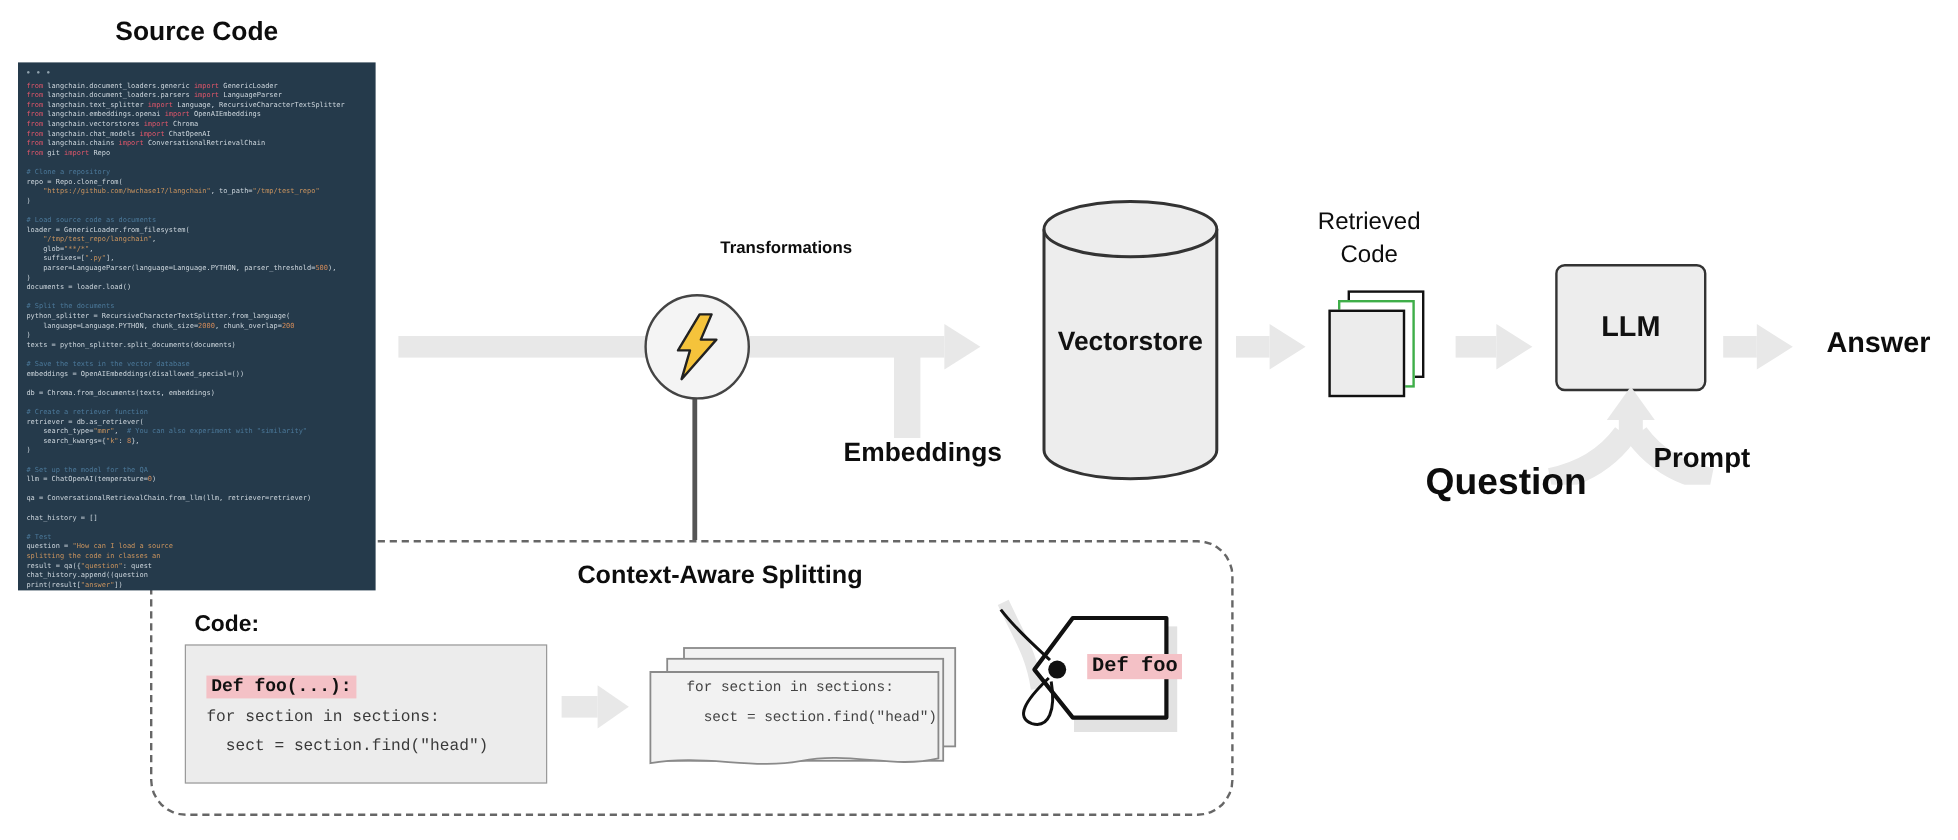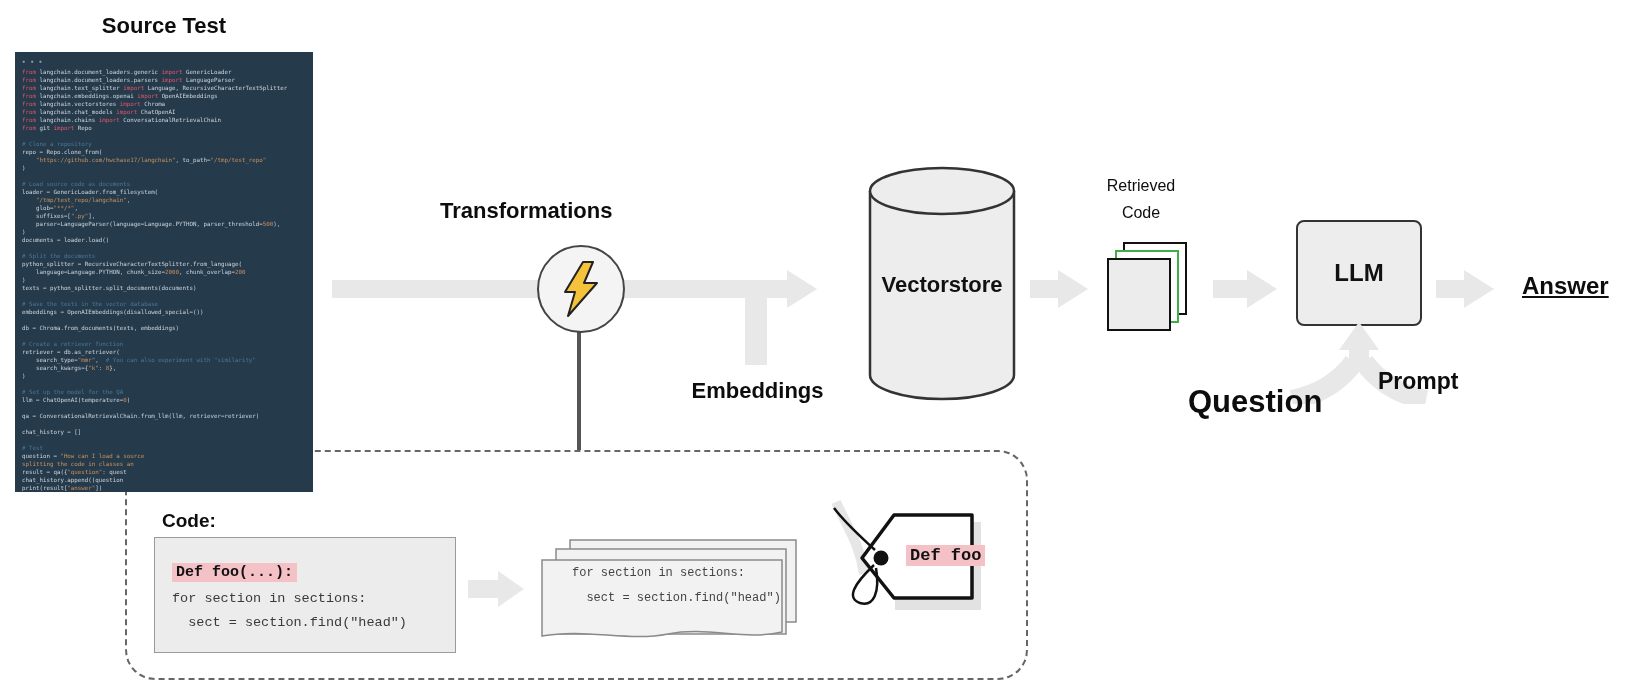--- a/index.html
+++ b/index.html
@@ -48,21 +48,21 @@
   #pages-text .pline{font-family:"Liberation Mono",monospace;font-size:12px;color:#444;
                      white-space:pre;margin-bottom:11px;}
   #tag-label{position:absolute;left:906px;top:545px;z-index:3;font-size:17px;}
   .abs{position:absolute;}
 </style>
 </head>
 <body>
 
 <div id="canvas">
 
-  <div class="lbl" style="left:15px;top:13px;width:298px;text-align:center;font-size:22px;">Source Test</div>
+  <div class="lbl" style="left:15px;top:13px;width:298px;text-align:center;font-size:22px;">Source Code</div>
   <div id="editor">
     <div class="dots">● ● ●</div>
     <div>
         <div class="code-line"><span class="tok-k">from </span><span class="tok-p">langchain.document_loaders.generic </span><span class="tok-k">import </span><span class="tok-p">GenericLoader</span></div>
         <div class="code-line"><span class="tok-k">from </span><span class="tok-p">langchain.document_loaders.parsers </span><span class="tok-k">import </span><span class="tok-p">LanguageParser</span></div>
         <div class="code-line"><span class="tok-k">from </span><span class="tok-p">langchain.text_splitter </span><span class="tok-k">import </span><span class="tok-p">Language, RecursiveCharacterTextSplitter</span></div>
         <div class="code-line"><span class="tok-k">from </span><span class="tok-p">langchain.embeddings.openai </span><span class="tok-k">import </span><span class="tok-p">OpenAIEmbeddings</span></div>
         <div class="code-line"><span class="tok-k">from </span><span class="tok-p">langchain.vectorstores </span><span class="tok-k">import </span><span class="tok-p">Chroma</span></div>
         <div class="code-line"><span class="tok-k">from </span><span class="tok-p">langchain.chat_models </span><span class="tok-k">import </span><span class="tok-p">ChatOpenAI</span></div>
         <div class="code-line"><span class="tok-k">from </span><span class="tok-p">langchain.chains </span><span class="tok-k">import </span><span class="tok-p">ConversationalRetrievalChain</span></div>
@@ -112,68 +112,69 @@
         <div class="code-line"><span class="tok-p">result = qa({</span><span class="tok-s">"question"</span><span class="tok-p">: quest</span></div>
         <div class="code-line"><span class="tok-p">chat_history.append((question</span></div>
         <div class="code-line"><span class="tok-p">print(result[</span><span class="tok-s">"answer"</span><span class="tok-p">])</span></div>
       </div>
   </div>
 
   <div class="abar" style="left:332px;top:280px;width:455px;height:18px;"></div>
   <div class="ahead" style="left:787px;top:270px;"></div>
 
   <div class="abar" style="left:745px;top:289px;width:22px;height:76px;"></div>
-  <div class="lbl" style="left:680px;top:378px;width:155px;text-align:center;font-size:22px;">Embeddings</div>
-
-  <div class="lbl" style="left:440px;top:198px;width:260px;text-align:left;font-size:22px;">Transformations</div>
+  <div class="lbl" style="left:680px;top:364px;width:155px;text-align:right;font-size:22px;">Embeddings</div>
+
+  <div class="lbl" style="left:450px;top:198px;width:260px;text-align:right;font-size:14px;">Transformations</div>
   <div id="bolt-circle">
     <svg width="44" height="58" viewBox="0 0 44 58">
       <polygon points="24,2 6,32 16,32 9,56 38,23 25,23 34,2" style="fill:var(--bolt)" stroke="#222" stroke-width="2" stroke-linejoin="round"></polygon>
     </svg>
   </div>
   <div id="connector"></div>
 
   <svg class="abs" style="left:867px;top:165px;" width="150" height="238" viewBox="0 0 150 238">
     <path d="M3,26 L3,210 A72,24 0 0 0 147,210 L147,26" fill="#ededed" stroke="#333" stroke-width="2.5"></path>
     <ellipse cx="75" cy="26" rx="72" ry="23" fill="#ededed" stroke="#333" stroke-width="2.5"></ellipse>
   </svg>
   <div id="vectorstore-label">Vectorstore</div>
 
   <div class="abar" style="left:1030px;top:280px;width:28px;height:18px;"></div>
   <div class="ahead" style="left:1058px;top:270px;"></div>
 
-  <div class="lbl normal" style="left:1078px;top:172px;width:126px;text-align:center;font-size:16px;line-height:27px;">
+  <div class="lbl normal" style="left:1078px;top:172px;width:126px;text-align:center;font-size:20px;line-height:27px;">
     <div>Retrieved</div>
     <div>Code</div>
   </div>
   <div class="doc" style="left:1123px;top:242px;"></div>
   <div class="doc green" style="left:1115px;top:250px;"></div>
   <div class="doc front" style="left:1107px;top:258px;"></div>
 
   <div class="abar" style="left:1213px;top:280px;width:34px;height:18px;"></div>
   <div class="ahead" style="left:1247px;top:270px;"></div>
 
   <div id="llm-box">
     <span>LLM</span>
   </div>
 
   <div class="abar" style="left:1436px;top:280px;width:28px;height:18px;"></div>
   <div class="ahead" style="left:1464px;top:270px;"></div>
-  <div class="lbl" style="left:1522px;top:272px;font-size:24px;text-decoration:underline;">Answer</div>
+  <div class="lbl" style="left:1522px;top:272px;font-size:24px;">Answer</div>
 
   <svg class="abs" style="left:1284px;top:322px;" width="150" height="82" viewBox="0 0 150 82">
     <path d="M8,78 Q48,70 70,40" stroke="var(--arrow)" stroke-width="20" fill="none"></path>
     <path d="M142,78 Q102,70 80,40" stroke="var(--arrow)" stroke-width="20" fill="none"></path>
     <rect x="65" y="26" width="20" height="22" fill="var(--arrow)"></rect>
     <polygon points="75,0 55,28 95,28" fill="var(--arrow)"></polygon>
   </svg>
   <div class="lbl" style="left:1188px;top:384px;font-size:31px;">Question</div>
   <div class="lbl" style="left:1378px;top:368px;font-size:23px;">Prompt</div>
 
   <div id="splitting-box"></div>
+  <div class="lbl" style="left:150px;top:468px;width:900px;text-align:center;font-size:21px;">Context-Aware Splitting</div>
 
   <div class="lbl" style="left:162px;top:510px;font-size:19px;">Code:</div>
 
   <div id="code-box">
     <span class="hl mono">Def foo(...):</span>
     <div class="cline mono">for section in sections:</div>
     <div class="cline mono">  sect = section.find("head")</div>
   </div>
 
   <div class="abar" style="left:468px;top:580px;width:30px;height:18px;"></div>

